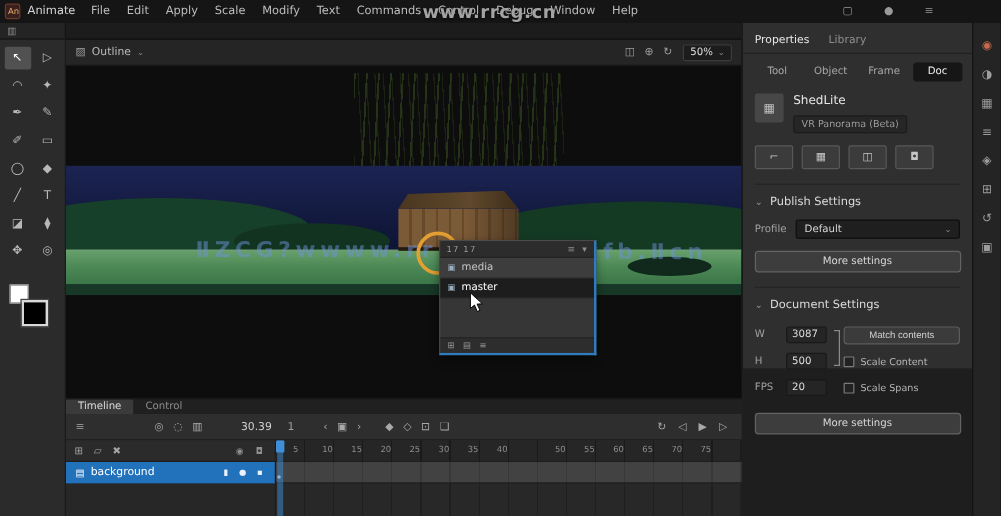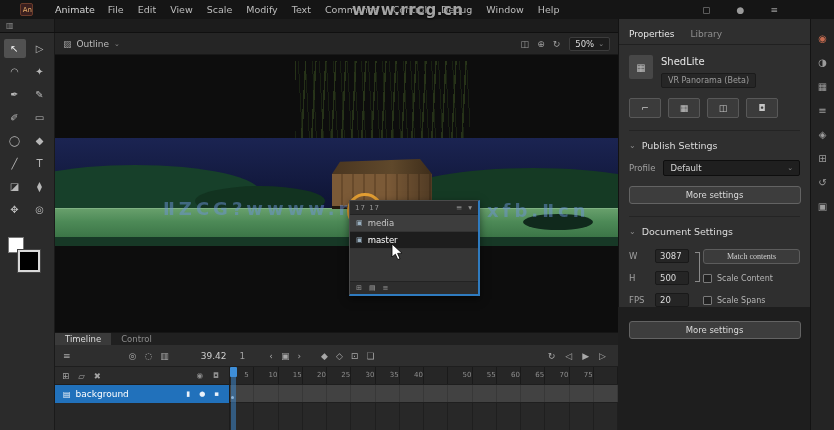--- a/index.html
+++ b/index.html
@@ -3,21 +3,21 @@
 <meta charset="utf-8">
 <style>
   * { margin:0; padding:0; box-sizing:border-box; }
   body { background:#000; }
   #root { position:relative; width:834px; height:430px; background:#1e1e1e;
           font-family:"DejaVu Sans","Liberation Sans",sans-serif; color:#c9c9c9; overflow:hidden; }
 
   
   .menubar { position:absolute; left:0; top:0; width:834px; height:19px; background:#151515;
              display:flex; align-items:center; font-size:9.5px; color:#bdbdbd; z-index:10; }
-  .app-icon { width:13px; height:13px; margin:0 20px; background:#3a1f1f; border:1px solid #6a3b2a;
+  .app-icon { width:13px; height:13px; margin:0 4px; background:#3a1f1f; border:1px solid #6a3b2a;
               color:#e8b06a; font-size:7px; display:flex; align-items:center; justify-content:flex-end; border-radius:2px; }
   .app-label { padding:0 6px 0 2px; color:#d5d5d5; }
   .menu-items { display:flex; height:100%; }
   .menu-item { padding:0 7px; line-height:19px; cursor:default; }
   .mb-right { position:absolute; right:56px; top:0; height:19px; display:flex; align-items:center; gap:26px; }
   .mb-ico { font-size:9px; color:#9a9a9a; }
   .watermark-top { position:absolute; left:352px; top:1px; font-size:15px; font-weight:bold; color:#a3a3a3;
                    z-index:60; text-shadow:0 1px 2px rgba(0,0,0,.7); letter-spacing:.5px; }
 
   
@@ -74,21 +74,21 @@
   .cabin-base { height:3px; background:#241a0e; }
 
   .highlight-circle { position:absolute; left:292px; top:160px; width:36px; height:36px;
                       border:3px solid #e49f33; border-radius:50%; z-index:3; }
 
   .wm { position:absolute; z-index:2; font-size:18px; letter-spacing:4px; color:rgba(108,145,215,.5); font-weight:bold; }
   .wm-left { left:108px; top:165px; }
   .wm-right { left:432px; top:167px; }
 
   
-  .popup { position:absolute; left:294px; top:167px; width:131px; height:96px; background:#363636;
+  .popup { position:absolute; left:311px; top:167px; width:131px; height:96px; background:#363636;
            border:1px solid #4a4a4a; border-right:2px solid #2f7bbf; border-bottom:2px solid #2f7bbf;
            box-shadow:0 3px 8px rgba(0,0,0,.5); z-index:5; font-size:8.5px;text-align:right; }
   .popup-header { height:14px; background:#2c2c2c; border-bottom:1px solid #222; display:flex;
                   align-items:center; padding:0 5px; color:#999; font-size:7px; letter-spacing:1px; }
   .popup-hicons { margin-left:auto; display:flex; gap:5px; font-size:7.5px; color:#8f8f8f; }
   .pitem { height:17px; display:flex; align-items:center; gap:5px; padding:0 6px; color:#c6c6c6;
            background:#3d3d3d; border-bottom:1px solid #333; }
   .pitem.sel { background:#1d1d1d; color:#fff; }
   .pitem .pico { font-size:7px; color:#9ab0c0; }
   .popup-footer { position:absolute; left:0; bottom:0; width:100%; height:13px; background:#2d2d2d;
@@ -162,21 +162,21 @@
   .select .chev { margin-left:auto; }
   .bigbtn { display:block; width:172px; margin:10px auto 0 auto; height:18px; background:#3d3d3d;
             border:1px solid #636363; border-radius:3px; color:#dadada; font-size:8.5px; font-family:inherit; }
   .dsgrid { margin:8px 10px 0 10px; position:relative; }
   .dsrow { display:flex; align-items:center; height:22px; }
   .dslabel { width:26px; color:#a0a0a0; font-size:8.5px; }
   .dsval { min-width:34px; color:#dcdcdc; font-size:8.5px; background:#252525; border:1px solid #191919;
            border-radius:2px; padding:1px 4px; }
   .dsright { margin-left:14px; display:flex; align-items:center; gap:5px; flex:1; }
   .matchbtn { width:100%; height:15px; background:#3b3b3b; border:1px solid #5c5c5c; border-radius:3px;
-              color:#d0d0d0; font-size:8px; font-family:Liberation Serif, serif; }
+              color:#d0d0d0; font-size:8px; font-family:Liberation Sans, sans-serif; }
   .checkbox { width:9px; height:9px; border:1px solid #7a7a7a; background:#222; border-radius:1px; flex:none; }
   .checklabel { font-size:8px; color:#b5b5b5; }
   .stage-swatch { width:26px; height:12px; border:1px solid #000; outline:1px solid #4a4a4a; }
   .linker { position:absolute; left:66px; top:7px; width:5px; height:30px;
             border-right:1px solid #8a8a8a; border-top:1px solid #8a8a8a; border-bottom:1px solid #8a8a8a; }
 
   
   .dock { position:absolute; left:810px; top:19px; width:24px; height:411px; background:#242424;
           border-left:1px solid #131313; display:flex; flex-direction:column; align-items:center;
           padding-top:14px; gap:13px; }
@@ -189,21 +189,21 @@
 <div id="root">
 
   <div class="menubar">
     <div class="app-icon">
       <span>An</span>
     </div>
     <span class="app-label">Animate</span>
     <div class="menu-items" id="menu-items">
         <span class="menu-item">File</span>
         <span class="menu-item">Edit</span>
-        <span class="menu-item">View</span>
+        <span class="menu-item">Apply</span>
         <span class="menu-item">Scale</span>
         <span class="menu-item">Modify</span>
         <span class="menu-item">Text</span>
         <span class="menu-item">Commands</span>
         <span class="menu-item">Control</span>
         <span class="menu-item">Debug</span>
         <span class="menu-item">Window</span>
         <span class="menu-item">Help</span>
       </div>
     <div class="mb-right" id="menubar-icons">
@@ -319,21 +319,21 @@
       <div class="tl-tab active">Timeline</div>
       <div class="tl-tab">Control</div>
     </div>
     <div class="tl-toolbar">
       <span class="tl-ico">≡</span>
       <div id="tl-onion" class="tl-group">
           <span class="tl-ico">◎</span>
           <span class="tl-ico">◌</span>
           <span class="tl-ico">▥</span>
         </div>
-      <span class="tl-fps">39.42</span>
+      <span class="tl-fps">30.39</span>
       <span class="tl-frame">1</span>
       <div id="tl-nav" class="tl-group">
           <span class="tl-ico">‹</span>
           <span class="tl-ico">▣</span>
           <span class="tl-ico">›</span>
         </div>
       <div id="tl-mark" class="tl-group">
           <span class="tl-ico">◆</span>
           <span class="tl-ico">◇</span>
           <span class="tl-ico">⊡</span>
@@ -395,20 +395,26 @@
       <div class="empty-frames"></div>
     </div>
     <div class="playhead"></div>
   </div>
 
   <div class="props">
     <div class="props-tabs">
       <span class="ptab active">Properties</span>
       <span class="ptab">Library</span>
     </div>
+    <div class="subtabs" id="subtabs">
+        <div class="subtab">Tool</div>
+        <div class="subtab">Object</div>
+        <div class="subtab">Frame</div>
+        <div class="subtab active">Doc</div>
+      </div>
 
     <div class="docrow">
       <div class="docicon">▦</div>
       <div class="docmeta">
         <div class="docname">ShedLite</div>
         <div class="doctype">VR Panorama (Beta)</div>
       </div>
     </div>
 
     <div class="quickrow" id="quickrow">

